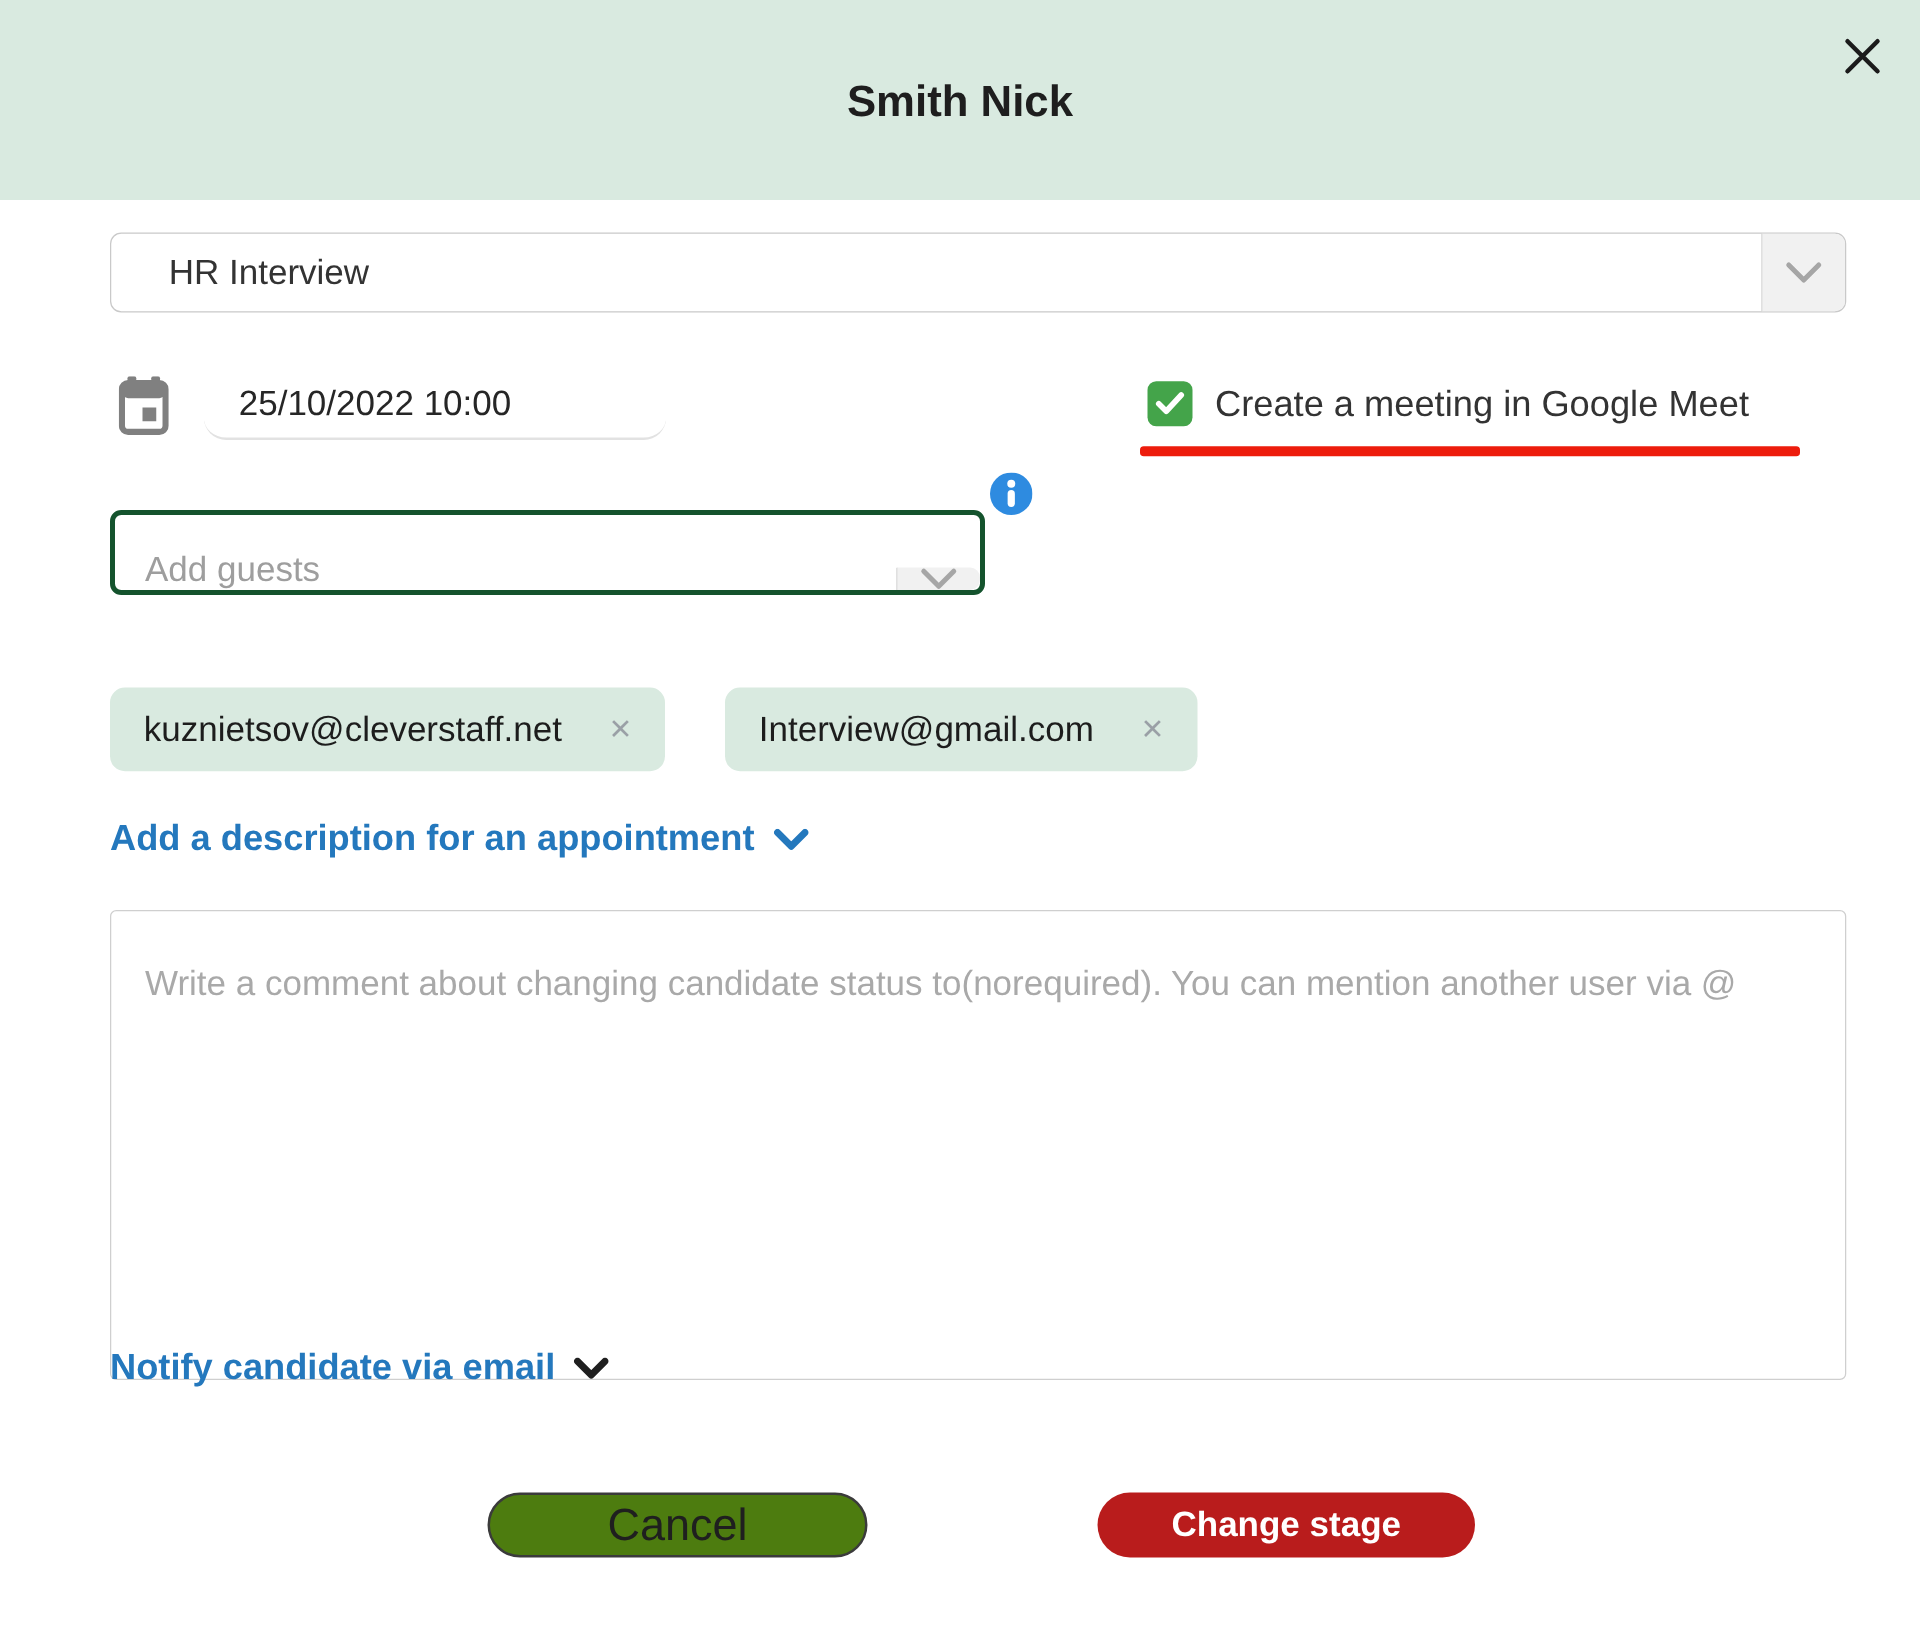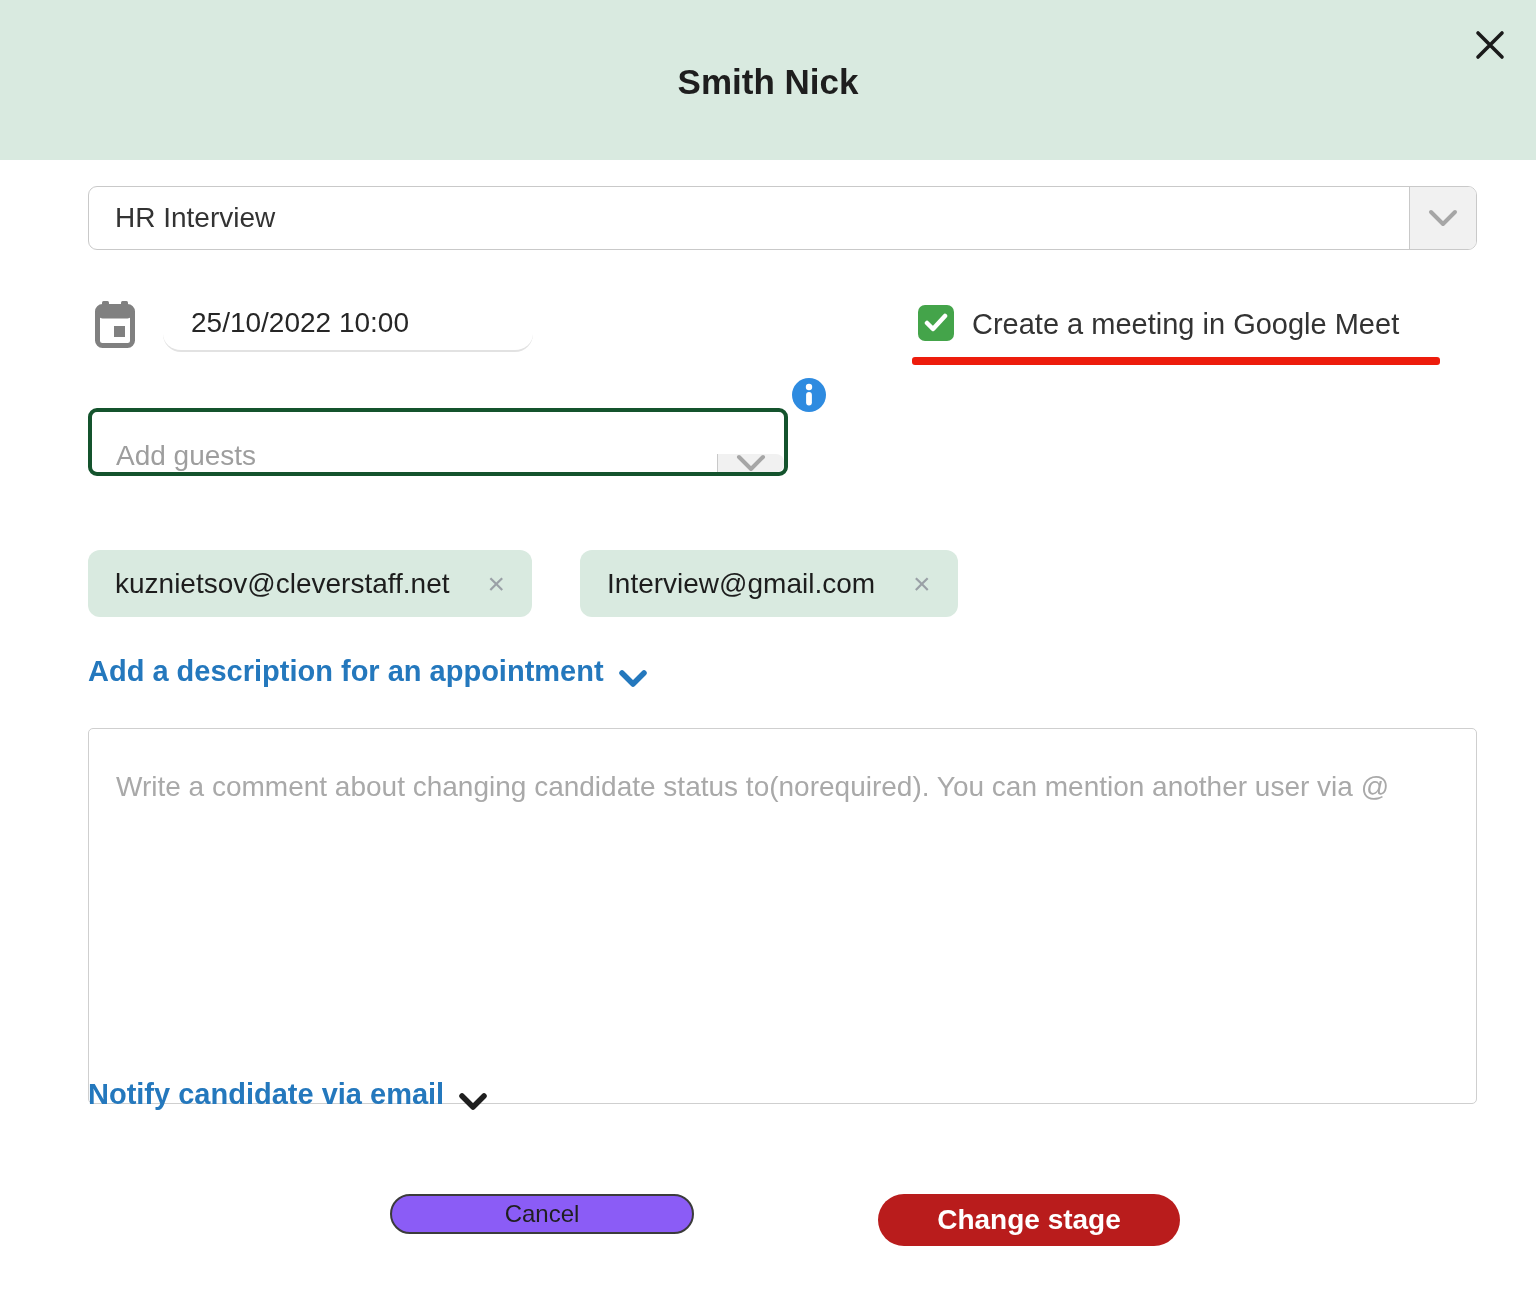--- a/index.html
+++ b/index.html
@@ -5,21 +5,21 @@
   html,body{margin:0;padding:0;background:#fff;}
   body{font-family:"Liberation Sans","DejaVu Sans",sans-serif;color:#2a2a2a;}
   .modal{position:relative;width:1536px;height:1310px;background:#fff;overflow:hidden;}
 
   
   .header{position:absolute;left:0;top:0;width:1536px;height:160px;background:#d9eae0;}
   .title{position:absolute;left:0;top:62px;width:100%;text-align:center;font-size:35px;font-weight:700;color:#1e1e1e;}
   .close-btn{position:absolute;right:24px;top:24px;width:44px;height:44px;background:none;border:none;cursor:pointer;padding:0;}
 
   
-  .stage-select{position:absolute;left:88px;top:186px;width:1389px;height:64px;border:1px solid #c9c9c9;border-radius:9px;background:#fff;display:flex;align-items:stretch;box-sizing:border-box;cursor:pointer;}
+  .stage-select{position:absolute;left:88px;top:186px;width:1389px;height:64px;border:1px solid #c9c9c9;border-radius:9px;background:#fff;display:flex;align-items:stretch;box-sizing:border-box;cursor:pointer;padding-left:20px;}
   .stage-select .value{flex:1;display:flex;align-items:center;padding-left:26px;font-size:28px;color:#333;}
   .dd-btn{width:66px;background:#f1f1f1;border-left:1px solid #c9c9c9;border-radius:0 8px 8px 0;display:flex;align-items:center;justify-content:center;}
 
   
   .calendar-wrap{position:absolute;left:95px;top:301px;width:40px;height:48px;cursor:pointer;}
   .date-input{position:absolute;left:163px;top:296px;width:370px;height:56px;border:none;border-bottom:2px solid #e2e2e2;border-radius:0 0 18px 18px;font-family:inherit;font-size:28px;color:#262626;padding:0 0 0 28px;box-sizing:border-box;background:transparent;outline:none;}
 
   
   .meet-check{position:absolute;left:918px;top:305px;width:36px;height:36px;background:#44a44a;border-radius:7px;display:flex;align-items:center;justify-content:center;cursor:pointer;}
   .meet-label{position:absolute;left:972px;top:308px;font-size:29px;color:#333;}
@@ -31,31 +31,31 @@
   .guests-box input::placeholder{color:#9e9e9e;}
   .info-badge{position:absolute;left:792px;top:378px;width:34px;height:34px;cursor:pointer;}
 
   
   .chips{position:absolute;left:88px;top:550px;display:flex;gap:48px;}
   .chip{height:67px;background:#d9eae0;border-radius:12px;display:flex;align-items:center;padding:0 27px;box-sizing:border-box;}
   .chip .email{font-size:28px;color:#1d1d1d;}
   .chip .remove{margin-left:38px;background:none;border:none;padding:0;font-size:30px;line-height:1;color:#9aa0a6;cursor:pointer;font-family:inherit;}
 
   
-  .link-row{position:absolute;left:88px;display:flex;align-items:flex-end;gap:15px;cursor:pointer;background:none;border:none;padding:0;font-family:inherit;}
+  .link-row{position:absolute;left:88px;display:flex;align-items:center;gap:15px;cursor:pointer;background:none;border:none;padding:0;font-family:inherit;}
   .link-row .link-text{font-size:29px;font-weight:600;color:#2478bd;}
   .desc-link{top:655px;}
   .notify-link{top:1078px;}
 
   
   .comment-area{position:absolute;left:88px;top:728px;width:1389px;height:376px;border:1px solid #cfcfcf;border-radius:5px;box-sizing:border-box;resize:none;font-family:inherit;font-size:28px;color:#333;padding:42px 27px;outline:none;}
   .comment-area::placeholder{color:#a9a9a9;}
 
   
-  .cancel-btn{position:absolute;left:390px;top:1194px;width:304px;height:40px;border:2px solid #3b3b3b;border-radius:27px;background:#8b5cf6;font-family:inherit;font-size:24px;color:#1f1f1f;cursor:pointer;}
+  .cancel-btn{position:absolute;left:390px;top:1194px;width:304px;height:52px;border:2px solid #3b3b3b;border-radius:27px;background:#4d7c0f;font-family:inherit;font-size:36px;color:#1f1f1f;cursor:pointer;}
   .submit-btn{position:absolute;left:878px;top:1194px;width:302px;height:52px;border:none;border-radius:27px;background:#b91c1c;font-family:inherit;font-size:28px;font-weight:700;color:#fff;cursor:pointer;}
 </style>
 </head>
 <body>
 
 <div class="modal">
 
   <div class="header">
     <div class="title">Smith Nick</div>
     <button class="close-btn">

